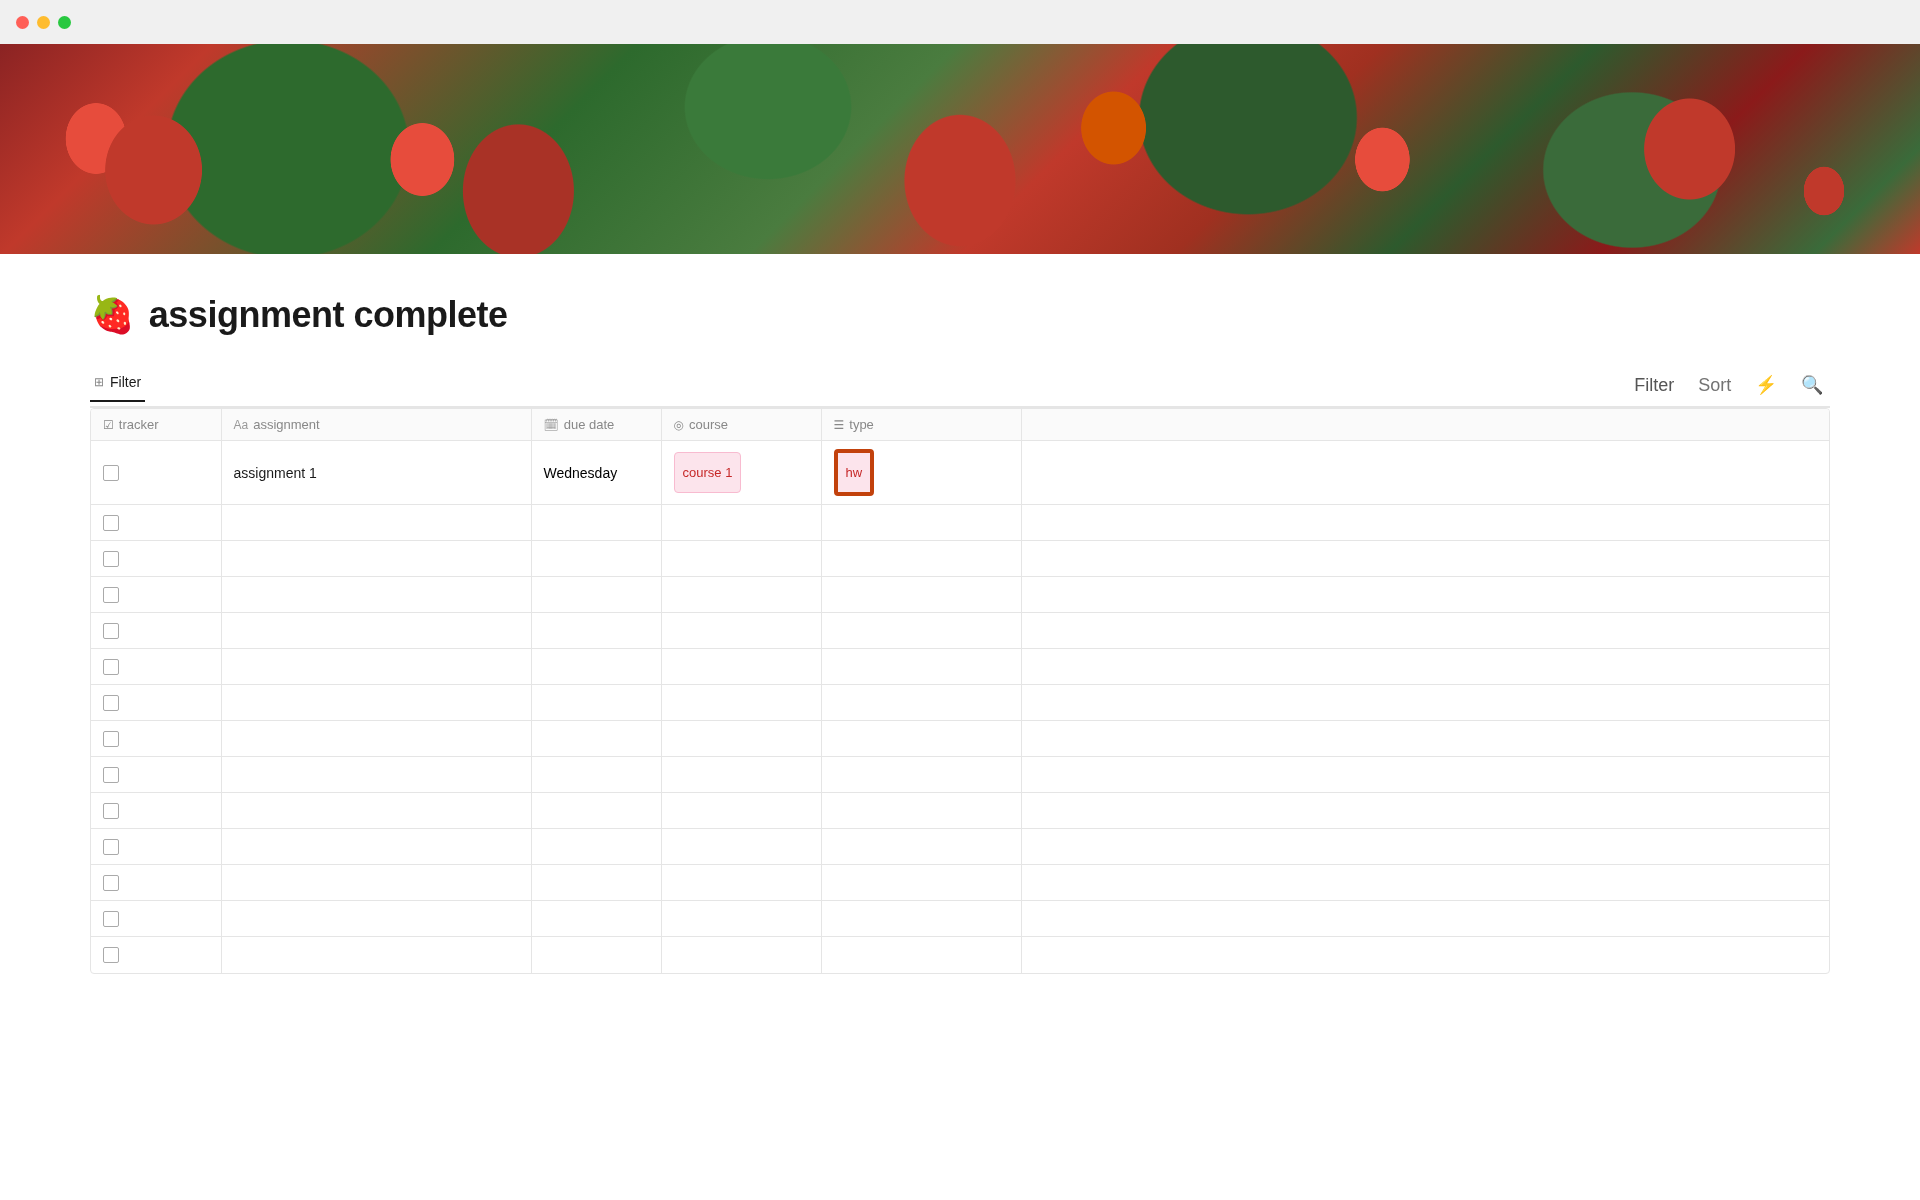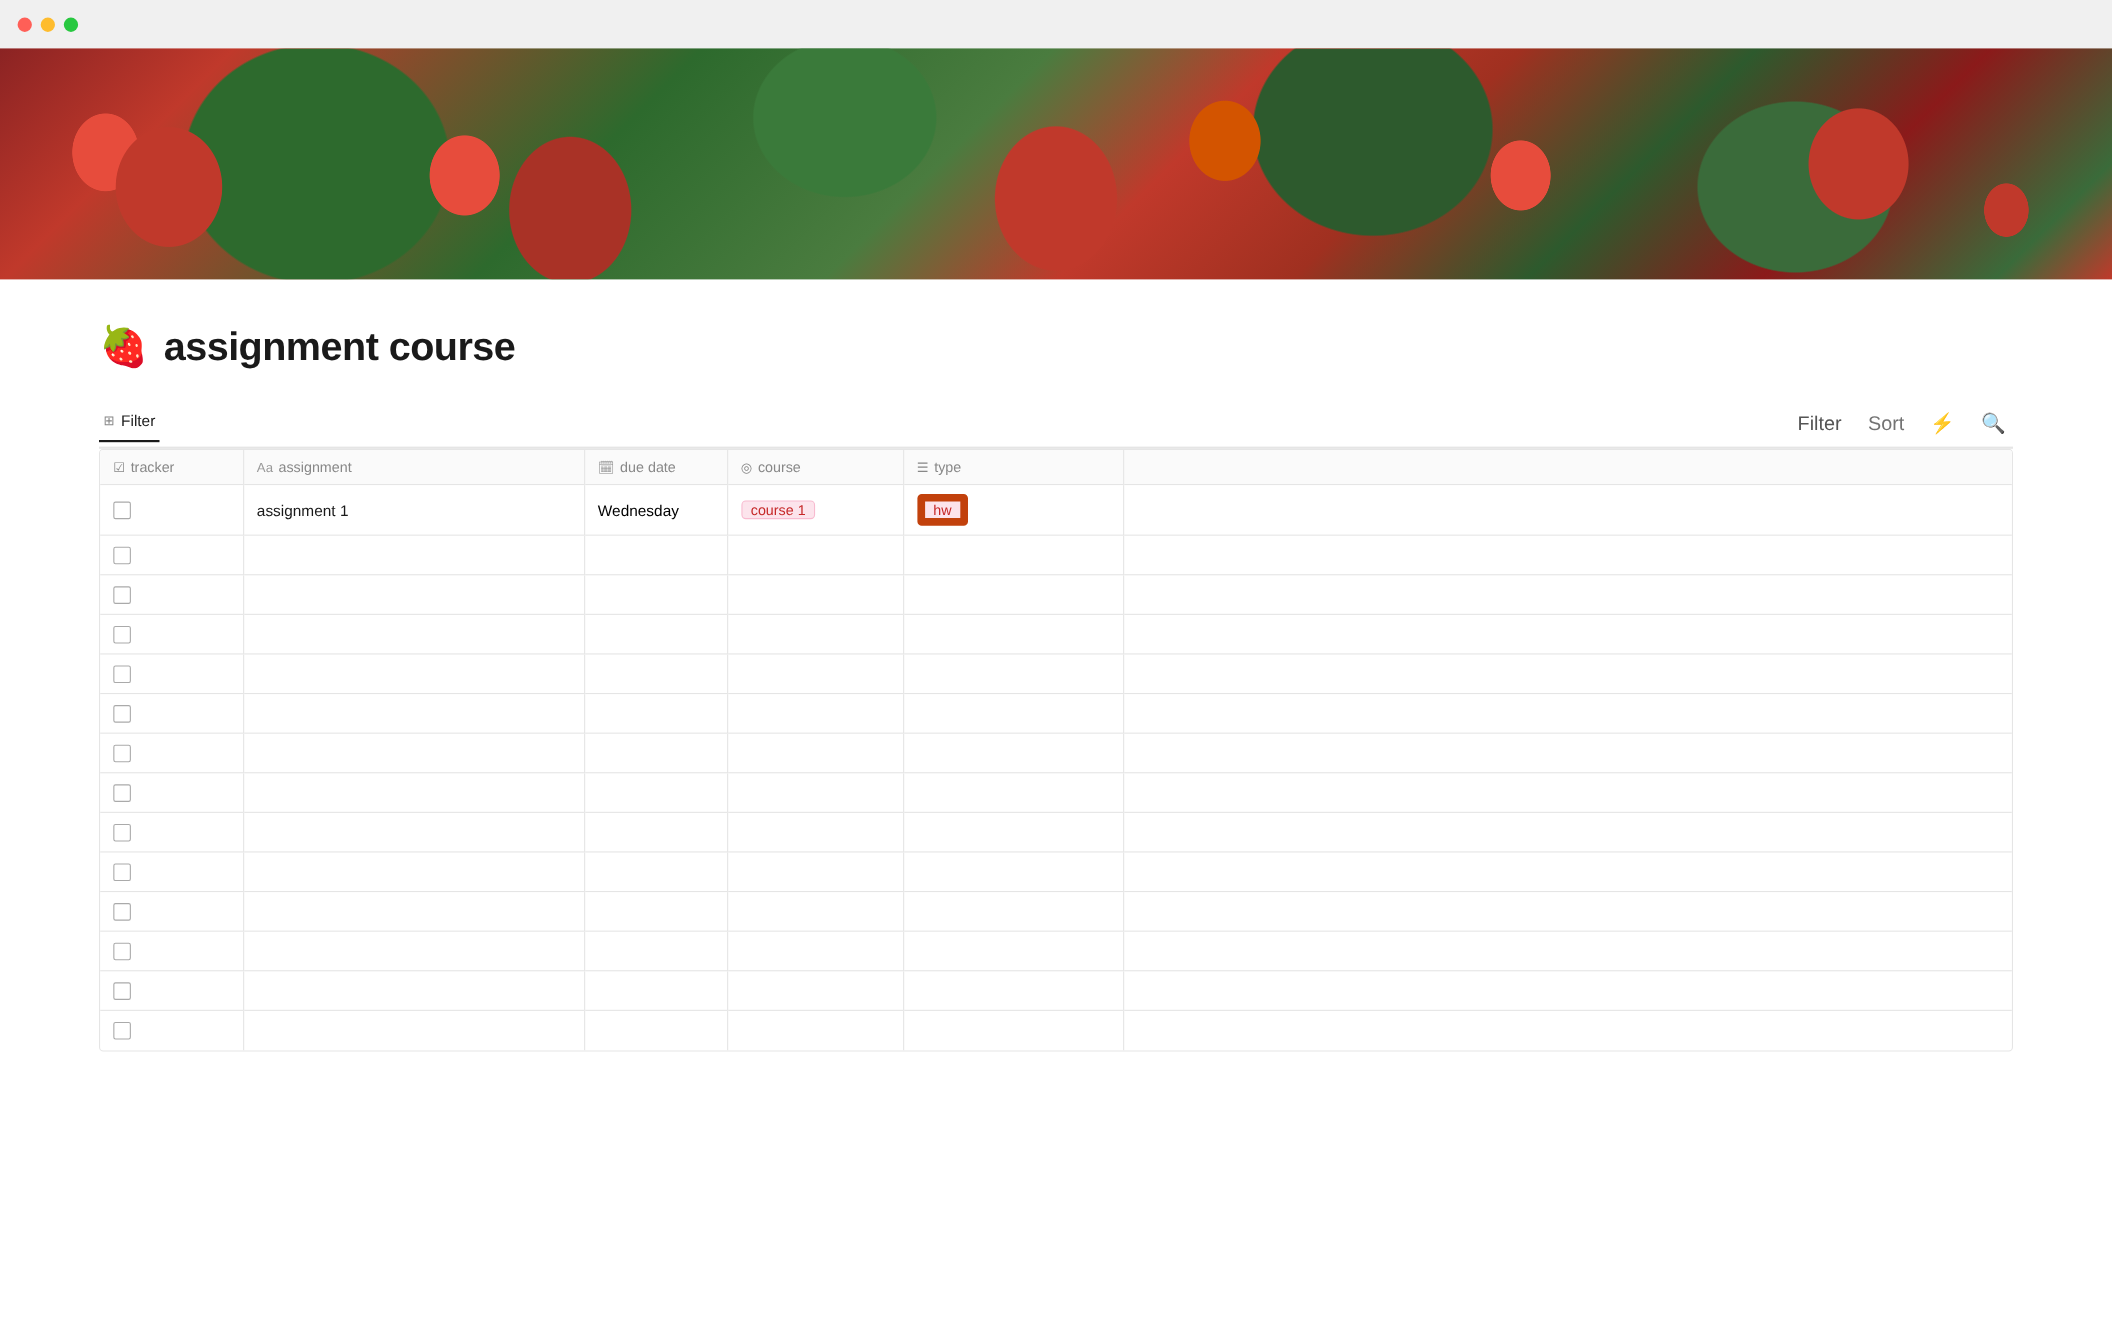--- a/index.html
+++ b/index.html
@@ -177,27 +177,27 @@
       border: 1.5px solid #aaa;
       border-radius: 2px;
       display: inline-block;
       vertical-align: middle;
       cursor: pointer;
       background: #fff;
     }
 
     .tag {
       display: inline-block;
-      padding: 0 8px;
+      padding: 12px 8px;
       border-radius: 4px;
       font-size: 13px;
       font-weight: 400;
     }
     .tag-course1 { background: #fce4ec; color: #c62828; border: 1px solid #f8bbd0; }
-    .tag-hw { background: #fce4ec; color: #c62828; border: 7px solid #c2410c; }
+    .tag-hw { background: #fce4ec; color: #c62828; border: 4px solid #c2410c; }
 
     .assignment-name { font-weight: 500; color: #1a1a1a; }
     .due-date-text { color: #000000; }
   </style>
 </head>
 <body>
 
 <div class="title-bar">
   <span class="traffic-light tl-red"></span>
   <span class="traffic-light tl-yellow"></span>
@@ -205,21 +205,21 @@
 </div>
 
 <div class="banner">
   <div class="banner-overlay"></div>
 </div>
 
 <div class="page-content">
 
   <div class="page-title-row">
     <span class="page-emoji">🍓</span>
-    <h1 class="page-title">assignment course</h1>
+    <h1 class="page-title">assignment complete</h1>
   </div>
 
   <div class="tabs-row">
     <div class="tab active">
       <span class="tab-icon">⊞</span>
       <span>Filter</span>
     </div>
 
     <div class="toolbar" style="margin-left: auto;">
       <button class="toolbar-btn">

